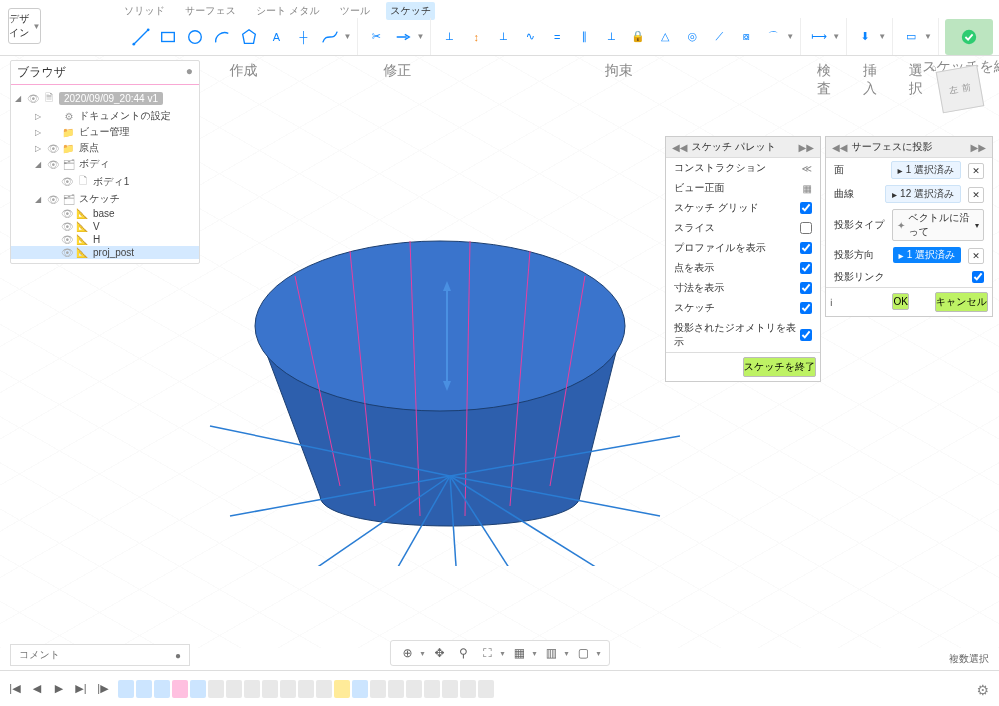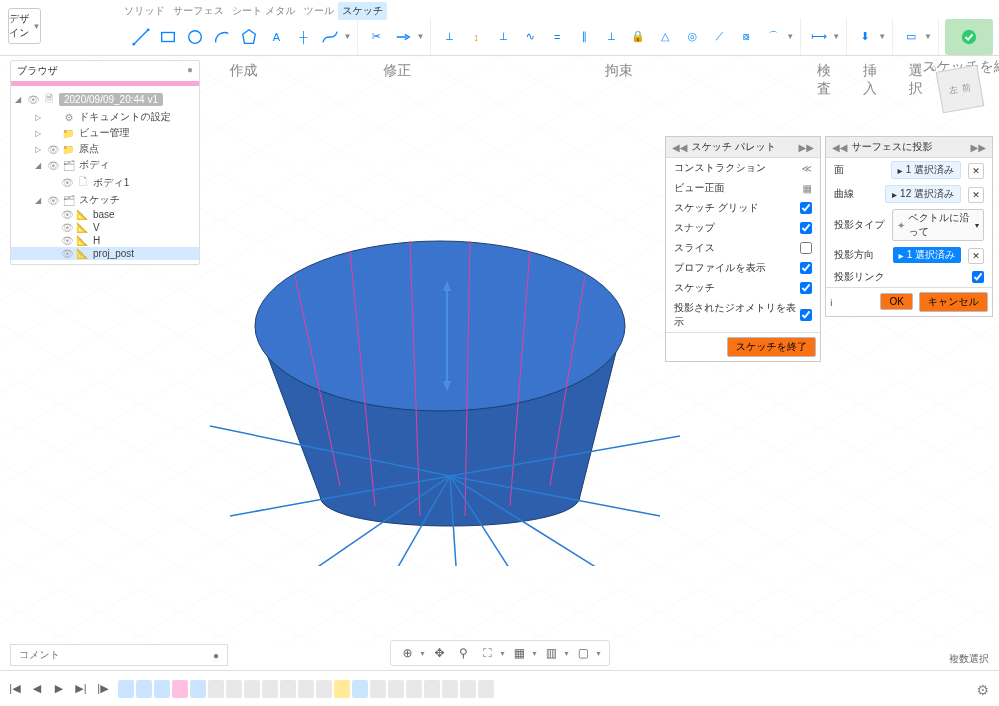--- a/index.html
+++ b/index.html
@@ -1,37 +1,37 @@
 <!DOCTYPE html>
 <html><head>
 <meta charset="utf-8">
 <style>
 * { box-sizing: border-box; margin: 0; padding: 0; font-family: "Hiragino Sans", "Meiryo", sans-serif; }
 body { width: 999px; height: 706px; background: #fff; font-size: 11px; color: #333; overflow: hidden; position: relative; }
 
 
 .top { display: flex; height: 56px; border-bottom: 1px solid #ddd; }
 .design-btn { width: 42px; height: 36px; margin: 8px; border: 1px solid #ccc; border-radius: 3px; display: flex; align-items: center; justify-content: center; gap: 2px; font-size: 10px; cursor: pointer; }
-.tabs { display: flex; position: absolute; top: 2px; left: 120px; font-size: 10px; color: #888; }
+.tabs { display: flex; gap: 12px; position: absolute; top: 2px; left: 120px; font-size: 10px; color: #888; }
 .tab { padding: 2px 4px; }
 .tab.active { color: #333; background: #d4ecff; border-radius: 2px; }
 
 .tool-groups { display: flex; gap: 6px; padding-top: 18px; padding-left: 80px; }
 .tool-group { display: flex; align-items: center; gap: 3px; border-right: 1px solid #eee; padding-right: 6px; }
 .tool-group-label { position: absolute; top: 44px; font-size: 14px; color: #888; }
 .tool-icon { width: 24px; height: 24px; display: flex; align-items: center; justify-content: center; cursor: pointer; color: #0a84ff; }
 .tool-icon.red { color: #d93636; }
 .tool-icon.orange { color: #f28c26; }
 .tool-icon.green { background: #bce5c0; border-radius: 3px; width: 48px; height: 36px; }
 .tool-icon svg { width: 18px; height: 18px; }
 .dd { font-size: 8px; color: #888; margin-left: -2px; }
 
 
 .browser { position: absolute; top: 60px; left: 10px; width: 190px; background: rgba(255,255,255,0.85); border: 1px solid #ddd; border-radius: 2px; }
-.browser-head { display: flex; align-items: flex-start; justify-content: space-between; padding: 3px 6px; border-bottom: 5px solid #f9a8d4; font-size: 10px; }
+.browser-head { display: flex; align-items: flex-start; justify-content: space-between; padding: 3px 6px; border-bottom: 1px solid #f9a8d4; font-size: 12px; }
 .browser-head .bullet { color: #999; }
 .tree { padding: 4px 0; }
 .tree-row { display: flex; align-items: center; gap: 3px; padding: 1px 4px; font-size: 10px; color: #444; }
 .tree-row .tri { width: 9px; color: #888; font-size: 8px; }
 .tree-row .eye { width: 12px; color: #aaa; font-size: 10px; }
 .tree-row .ico { width: 14px; text-align: center; color: #999; }
 .tree-row.active { background: #d4e9ff; }
 .item-chip { background: #b8b8b8; color: #fff; padding: 1px 5px; border-radius: 2px; }
 .sketch-active { color: #c0392b; }
 
@@ -44,29 +44,29 @@
 .viewcube .cube { width: 42px; height: 42px; transform: rotate(-10deg); background: #eee; border: 1px solid #ccc; position: absolute; top: 6px; left: 8px; display: flex; align-items: center; justify-content: center; font-size: 9px; color: #999; }
 .viewcube .homeico { position: absolute; top: 0; left: 0; font-size: 10px; color: #888; }
 
 
 .panel { position: absolute; background: #fff; border: 1px solid #ccc; font-size: 10px; }
 .panel-head { background: #eee; padding: 3px 6px; display: flex; align-items: center; gap: 4px; border-bottom: 1px solid #ddd; }
 .panel-head .bullet { color: #888; }
 .panel-row { display: flex; align-items: center; justify-content: space-between; padding: 3px 8px; }
 .panel-row .chk { width: 12px; height: 12px; }
 .panel-foot { border-top: 1px solid #ddd; padding: 4px; text-align: right; }
-.panel-foot button { font-size: 10px; padding: 2px 8px; border: 1px solid #bbb; background: #f97316; border-radius: 2px; cursor: pointer; }
+.panel-foot button { font-size: 10px; padding: 2px 0; border: 1px solid #bbb; background: #bef264; border-radius: 2px; cursor: pointer; margin-left: 20px; }
 
 .sel-chip { background: #0a84ff; color: #fff; padding: 1px 6px; border-radius: 2px; font-size: 10px; display: inline-flex; align-items: center; gap: 3px; }
 .sel-chip.light { background: #eaf4ff; color: #333; border: 1px solid #cde3f7; }
 .x-btn { width: 16px; height: 16px; border: 1px solid #ccc; border-radius: 2px; display: inline-flex; align-items: center; justify-content: center; font-size: 9px; margin-left: 4px; cursor: pointer; }
 .dropdown { border: 1px solid #ccc; padding: 1px 4px; border-radius: 2px; font-size: 10px; background: #fafafa; display: inline-flex; align-items: center; gap: 3px; width: 92px; justify-content: space-between; }
 
 
-.comment-bar { position: absolute; bottom: 40px; left: 10px; width: 218px; border: 1px solid #ddd; background: #fff; padding: 3px 8px; display: flex; align-items: center; justify-content: space-between; font-size: 10px; color: #777; }
+.comment-bar { position: absolute; bottom: 40px; left: 10px; width: 180px; border: 1px solid #ddd; background: #fff; padding: 3px 8px; display: flex; align-items: center; justify-content: space-between; font-size: 10px; color: #777; }
 
 
 .vp-toolbar { position: absolute; bottom: 40px; left: 50%; transform: translateX(-50%); display: flex; gap: 6px; align-items: center; background: rgba(255,255,255,0.9); border: 1px solid #ddd; padding: 3px 8px; border-radius: 3px; }
 .vp-toolbar .ic { width: 18px; height: 18px; display: flex; align-items: center; justify-content: center; color: #666; font-size: 12px; cursor: pointer; }
 
 .sel-mode { position: absolute; bottom: 40px; right: 10px; font-size: 10px; color: #666; }
 
 
 .timeline { position: absolute; bottom: 0; left: 0; right: 0; height: 36px; border-top: 1px solid #ddd; display: flex; align-items: center; padding: 0 8px; gap: 8px; background: #fff; }
 .tl-btn { width: 14px; height: 14px; cursor: pointer; color: #666; display: flex; align-items: center; justify-content: center; }
@@ -327,29 +327,33 @@
       </div>
       <div class="panel-row">
         <span>ビュー正面</span>
         <span style="color:#888">▦</span>
       </div>
       <div class="panel-row">
         <span>スケッチ グリッド</span>
         <input type="checkbox" class="chk" checked="" style="">
       </div>
       <div class="panel-row">
-        <span>スナップ</span>
-        <input type="checkbox" class="chk" checked="" style="">
-      </div>
-      <div class="panel-row">
         <span>スライス</span>
         <input type="checkbox" class="chk" style="">
       </div>
       <div class="panel-row">
         <span>プロファイルを表示</span>
+        <input type="checkbox" class="chk" checked="" style="">
+      </div>
+      <div class="panel-row">
+        <span>点を表示</span>
+        <input type="checkbox" class="chk" checked="" style="">
+      </div>
+      <div class="panel-row">
+        <span>寸法を表示</span>
         <input type="checkbox" class="chk" checked="" style="">
       </div>
       <div class="panel-row">
         <span>スケッチ</span>
         <input type="checkbox" class="chk" checked="" style="">
       </div>
       <div class="panel-row">
         <span>投影されたジオメトリを表示</span>
         <input type="checkbox" class="chk" checked="" style="">
       </div>

